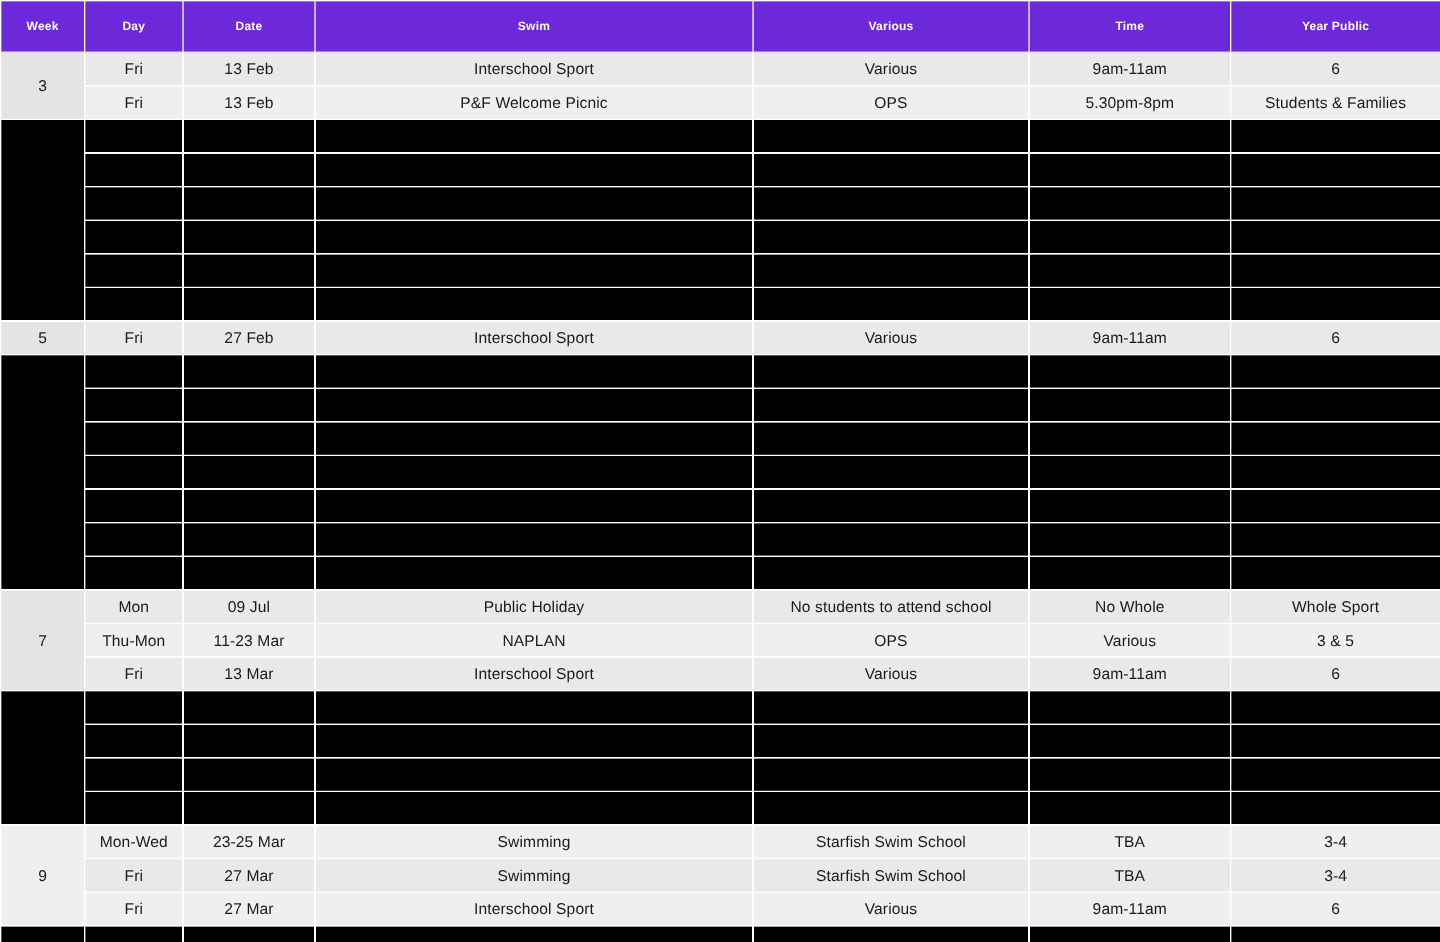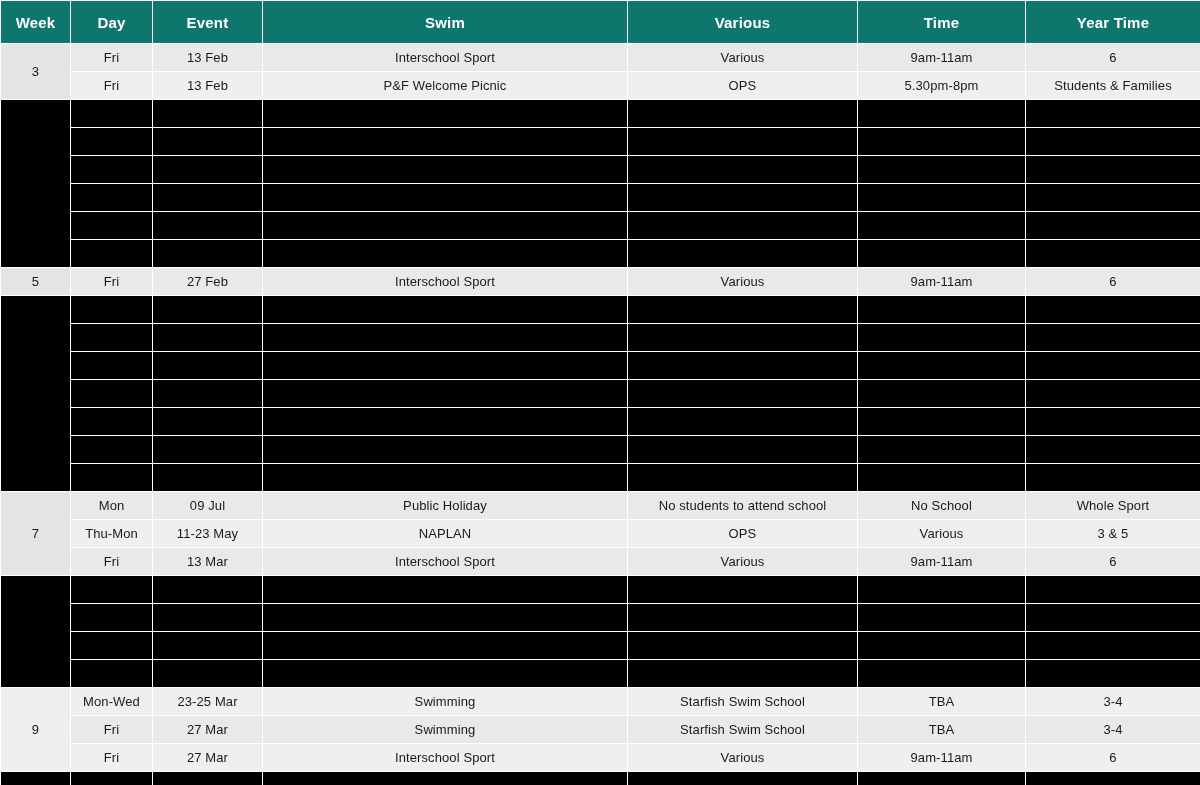--- a/index.html
+++ b/index.html
@@ -25,23 +25,23 @@
   }
   table.cal col.c-week     { width: 70px;  }
   table.cal col.c-day      { width: 82px;  }
   table.cal col.c-date     { width: 110px; }
   table.cal col.c-event    { width: 365px; }
   table.cal col.c-location { width: 230px; }
   table.cal col.c-time     { width: 168px; }
   table.cal col.c-year     { width: 175px; }
 
   thead th {
-    background: #0f766e;
+    background: #6d28d9;
     color: #ffffff;
-    font-size: 15px;
+    font-size: 10px;
     font-weight: bold;
     height: 40px;
     border: 1px solid #ffffff;
     text-align: center;
     vertical-align: middle;
     letter-spacing: 0.2px;
   }
   tbody td {
     border: 1px solid #ffffff;
     height: 27px;
@@ -92,25 +92,25 @@
         <col class="c-date">
         <col class="c-event">
       <col class="c-location">
         <col class="c-time">
         <col class="c-year">
     </colgroup>
     <thead>
       <tr>
         <th>Week</th>
         <th>Day</th>
-        <th>Event</th>
+        <th>Date</th>
         <th>Swim</th>
         <th>Various</th>
         <th>Time</th>
-        <th>Year Time</th>
+        <th>Year Public</th>
       </tr>
     </thead>
     <tbody id="cal-body">
         <tr>
           <td class="week" rowspan="2">3</td>
           <td>Fri</td>
           <td>13 Feb</td>
           <td>Interschool Sport</td>
           <td>Various</td>
           <td>9am-11am</td>
@@ -238,26 +238,26 @@
           <td></td>
           <td></td>
           <td></td>
         </tr>
         <tr>
           <td class="week" rowspan="3">7</td>
           <td>Mon</td>
           <td>09 Jul</td>
           <td>Public Holiday</td>
           <td>No students to attend school</td>
-          <td>No School</td>
+          <td>No Whole</td>
           <td>Whole Sport</td>
         </tr>
         <tr class="alt">
           <td>Thu-Mon</td>
-          <td>11-23 May</td>
+          <td>11-23 Mar</td>
           <td>NAPLAN</td>
           <td>OPS</td>
           <td>Various</td>
           <td>3 &amp; 5</td>
         </tr>
         <tr>
           <td>Fri</td>
           <td>13 Mar</td>
           <td>Interschool Sport</td>
           <td>Various</td>

